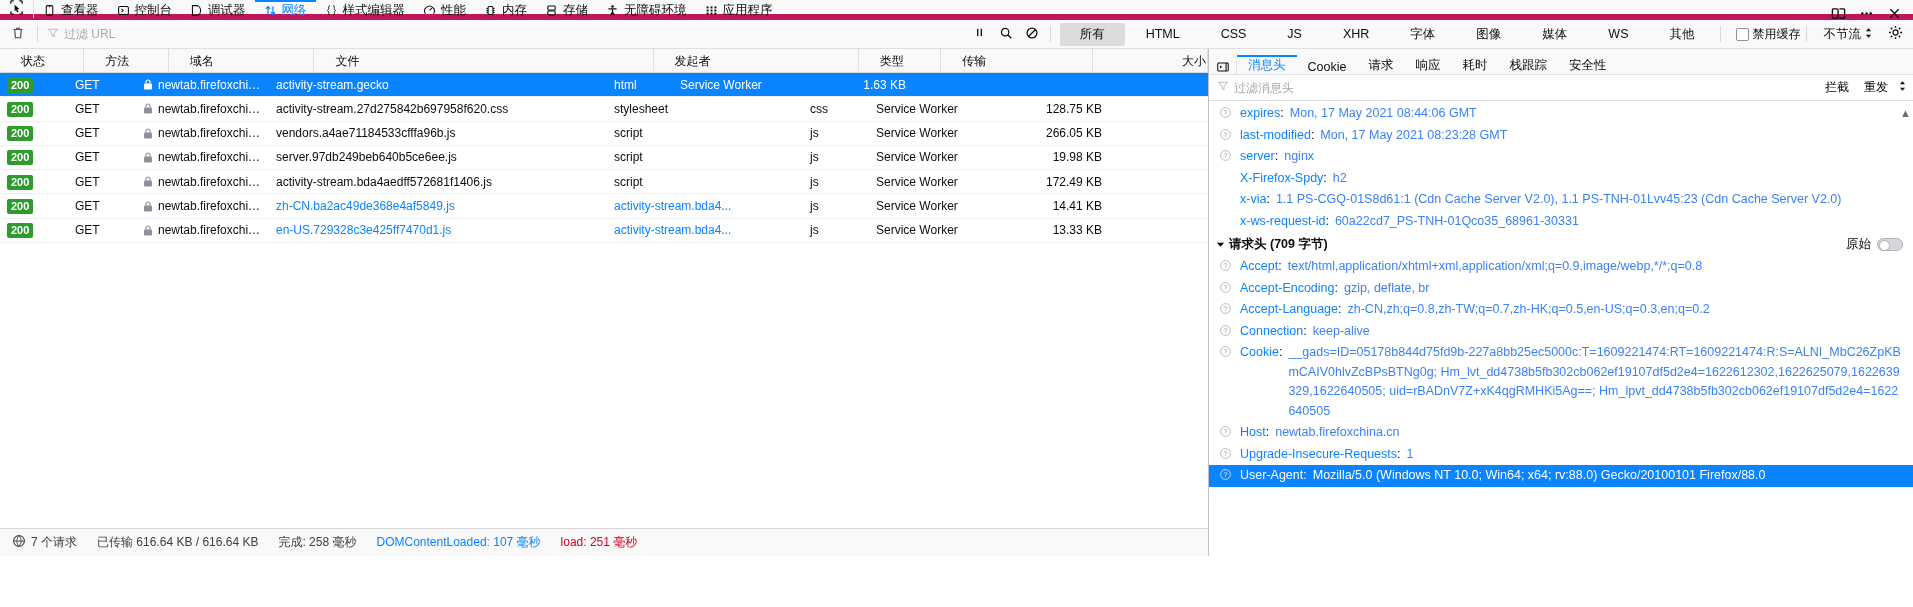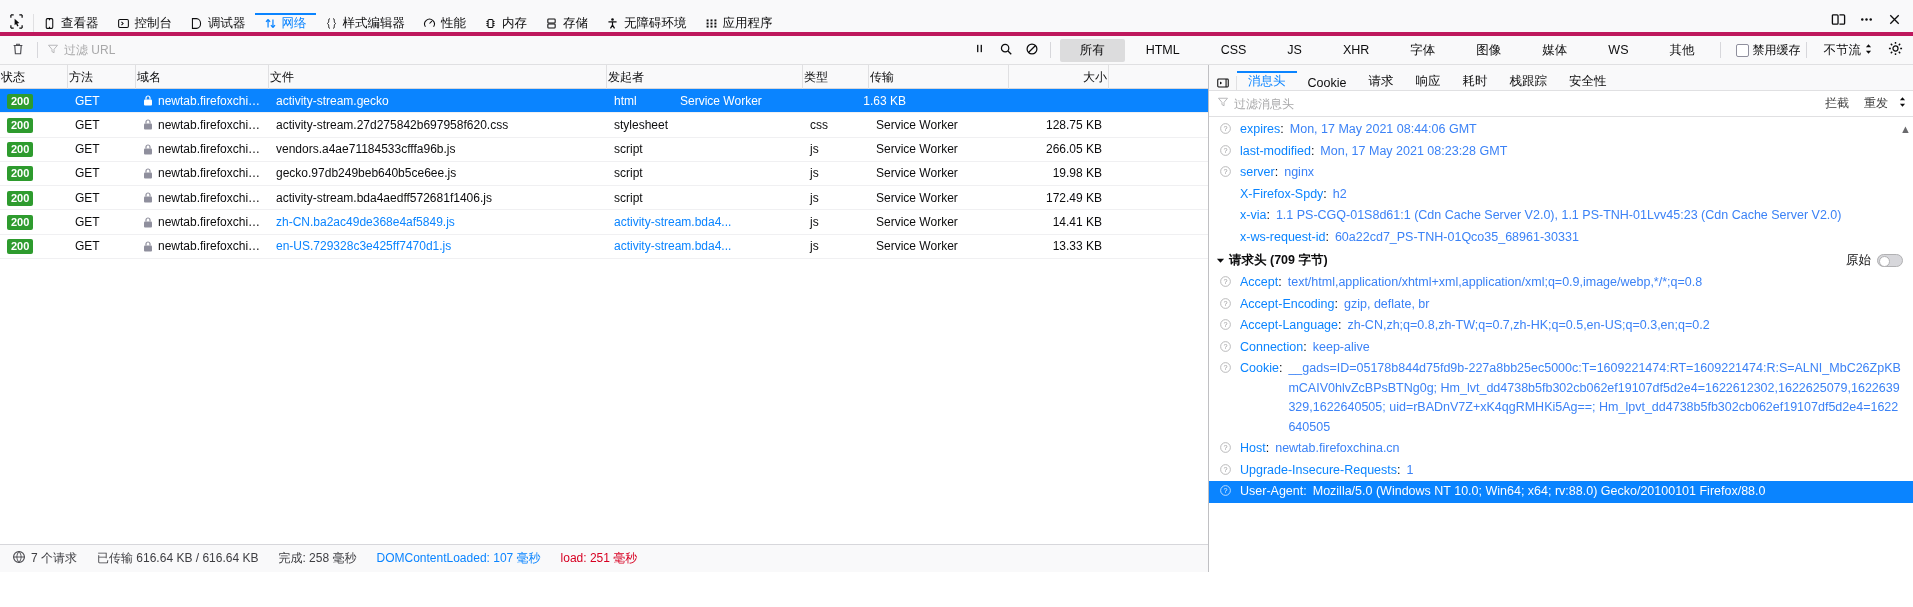--- a/index.html
+++ b/index.html
@@ -7,25 +7,25 @@
     width: 1913px; height: 607px;
     font-family: "Liberation Sans", "DejaVu Sans", sans-serif;
     font-size: 12px;
     background: #ffffff;
     color: #0c0c0d;
     overflow: hidden;
   }
 
   
   .devtools-toolbar {
-    height: 36px;
+    height: 20px;
     display: flex;
-    align-items: flex-end;
+    align-items: flex-start;
     background: #f9f9fa;
-    border-bottom: 4px solid #be185d;
+    border-bottom: 6px solid #be185d;
     position: relative;
   }
   .picker-btn {
     width: 34px;
     display: flex; align-items: center; justify-content: center;
     border-right: 1px solid #e0e0e2;
   }
   .tabs-strip { display: flex; align-items: stretch; flex: 1; }
   .dtab {
     display: flex; align-items: center; gap: 5px;
@@ -121,20 +121,21 @@
     color: #0c0c0d;
     align-items: center;
   }
   .req-head .th {
     padding: 0 1px;
     height: 24px;
     line-height: 24px;
     border-right: 1px solid #e0e0e2;
     overflow: hidden;
     white-space: nowrap;
+    margin-left: 20px;
   }
   .req-rows { flex: 1; overflow: hidden; }
   .req-row {
     display: flex;
     height: 24.3px;
     align-items: center;
     font-size: 12px;
     border-bottom: 1px solid #f0f0f2;
     white-space: nowrap;
   }
@@ -209,21 +210,21 @@
     border-bottom: 1px solid #e0e0e2;
     padding: 0 6px 0 8px;
     background: #fff;
     gap: 5px;
   }
   .det-filter input {
     flex: 1; border: none; outline: none; background: transparent;
     font-size: 12px; font-family: inherit;
   }
   .det-filter input::placeholder { color: #a8a8a9; }
-  .df-action { font-size: 12px; padding: 0 5px; color: #404040; white-space: nowrap;}
+  .df-action { font-size: 12px; padding: 0 5px; color: #000000; white-space: nowrap;}
   .det-body {
     flex: 1;
     overflow: hidden;
     position: relative;
     padding-top: 2px;
     font-size: 12.5px;
   }
   .hdr-line {
     display: flex;
     align-items: flex-start;
@@ -564,21 +565,21 @@
         <div class="td c-method">GET</div>
         <div class="td c-domain">
           <span class="lock-ico">
               <svg width="10" height="11" viewBox="0 0 10 11">
                 <rect x="1" y="4.6" width="8" height="6" rx="1" fill="#8f8f9d"></rect>
                 <path d="M3 4.6V3a2 2 0 0 1 4 0v1.6" stroke="#8f8f9d" stroke-width="1.2" fill="none"></path>
               </svg>
             </span>
           <span class="dom-text">newtab.firefoxchin...</span>
         </div>
-        <div class="td c-file">gecko.97db249beb640b5ce6ee.js</div>
+        <div class="td c-file">server.97db249beb640b5ce6ee.js</div>
         <div class="td c-init">script</div>
         <div class="td c-type">js</div>
         <div class="td c-trans">Service Worker</div>
         <div class="td c-size">19.98 KB</div>
       </div>
 
       <div class="req-row">
         <div class="td c-status"><span class="status-pill">200</span></div>
         <div class="td c-method">GET</div>
         <div class="td c-domain">

